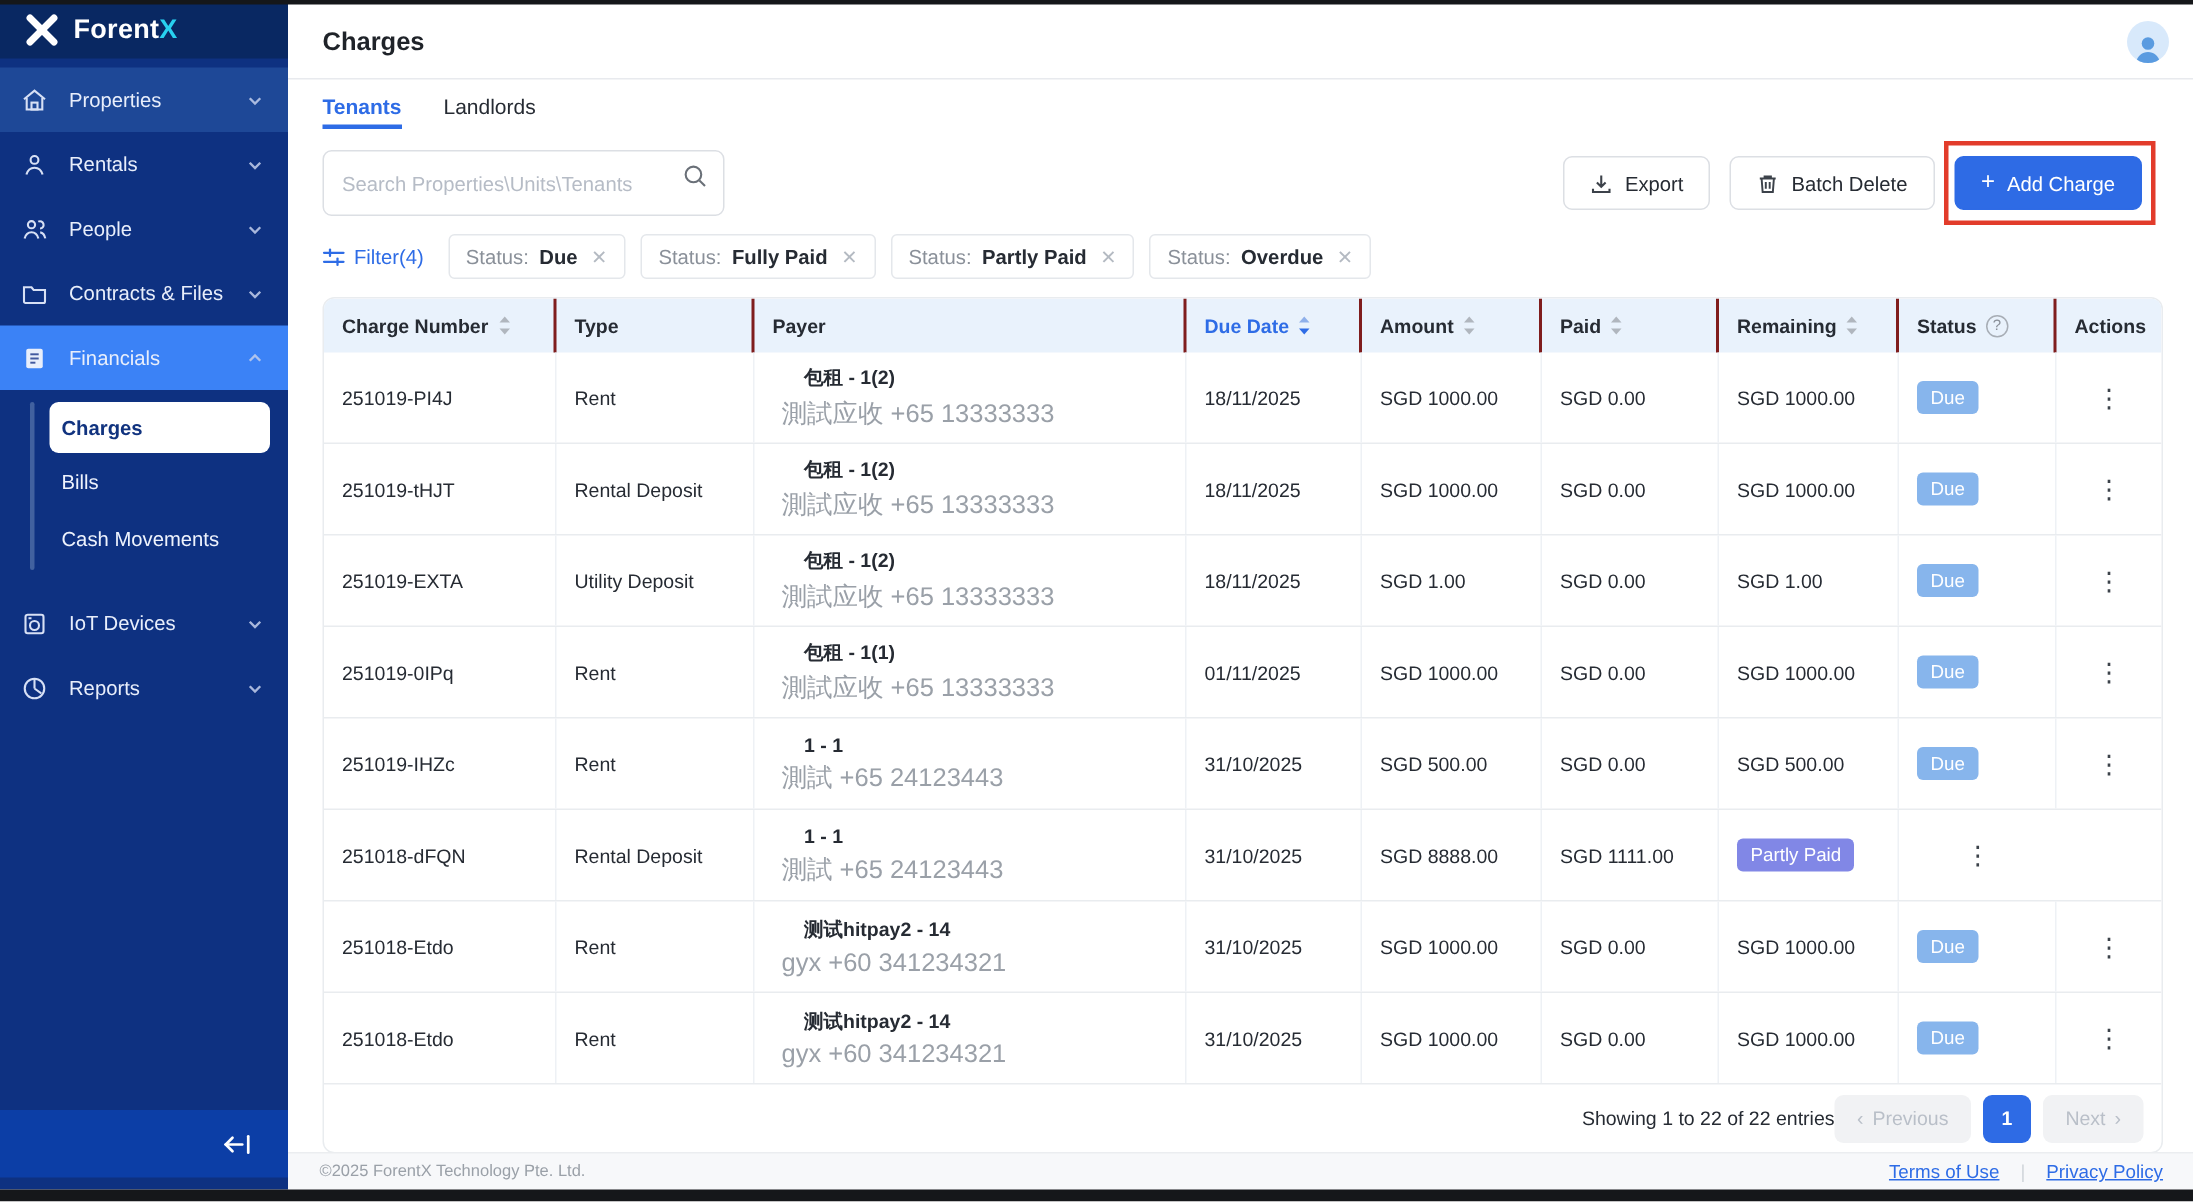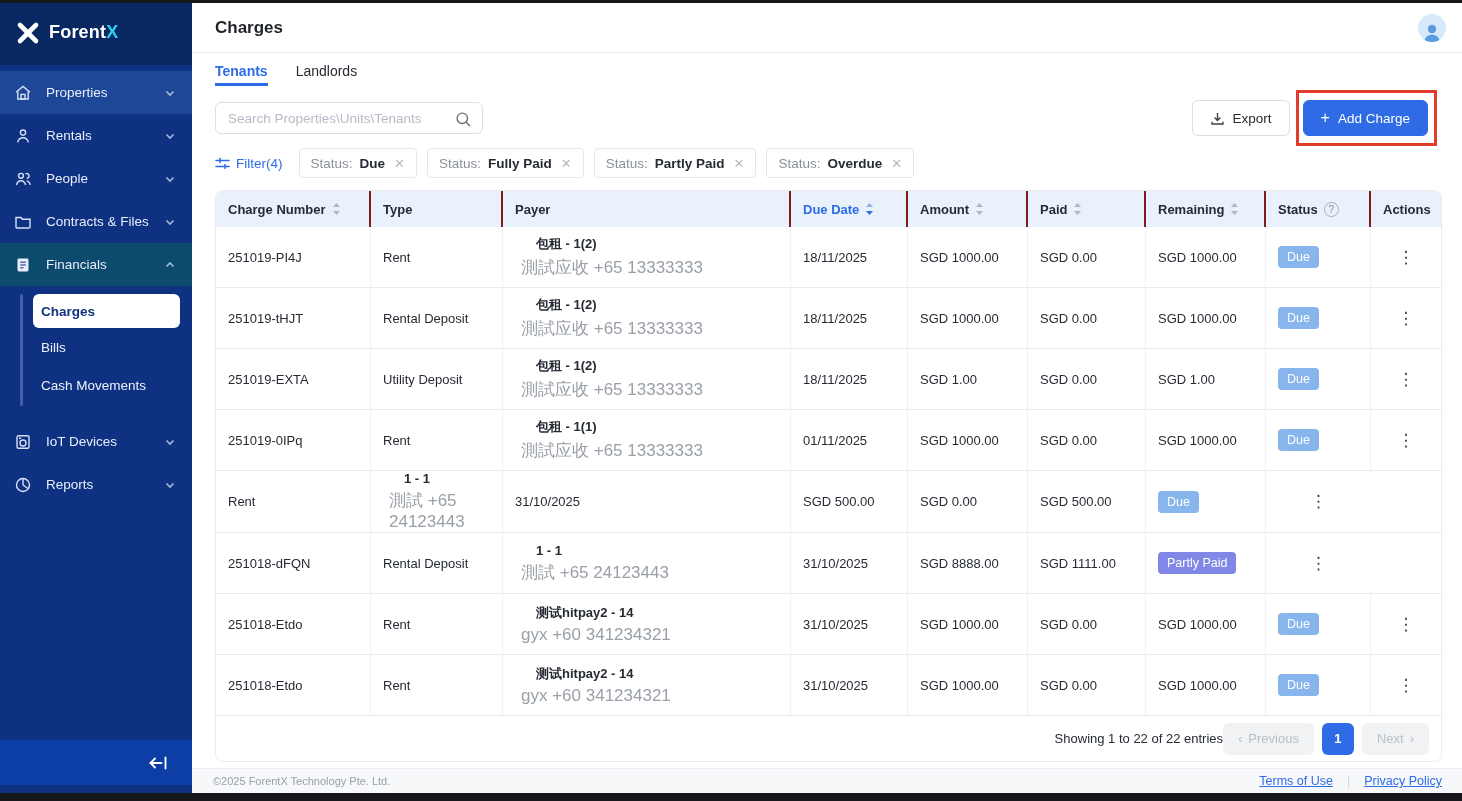--- a/index.html
+++ b/index.html
@@ -4,53 +4,53 @@
 <style>
   * { box-sizing: border-box; margin: 0; padding: 0; }
   html,body { width:1462px; height:801px; overflow:hidden; }
   body { font-family:"Liberation Sans", sans-serif; background:#fff; position:relative; color:#262b33; }
 
   .bar-top { position:absolute; top:0; left:0; width:1462px; height:3px; background:#15171a; z-index:9; }
   .bar-bottom { position:absolute; bottom:0; left:0; width:1462px; height:8px; background:#15171a; z-index:9; }
 
   
   .sidebar { position:absolute; left:0; top:0; width:192px; height:793px; background:#0e3181; color:#e8eefb; }
-  .logo-row { height:65px; background:#092862; display:flex; align-items:center; padding-left:16px; gap:9px; }
+  .logo-row { height:39px; background:#092862; display:flex; align-items:center; padding-left:16px; gap:9px; }
   .logo-mark { width:24px; height:24px; }
   .logo-text { font-size:18px; font-weight:bold; color:#ffffff; letter-spacing:.2px; }
   .logo-text .accent { color:#28d1f0; }
 
   .nav { margin-top:6px; }
   .nav-item { height:43px; display:flex; align-items:center; padding:0 16px 0 14px; gap:14px; font-size:13.5px; cursor:pointer; }
   .nav-item .icn { width:18px; height:18px; flex:0 0 18px; display:flex; align-items:center; justify-content:center; }
   .nav-item .lbl { flex:1; }
   .nav-item .chev { width:12px; height:12px; opacity:.85; }
   .nav-item.hl { background:#1e4897; }
-  .nav-item.open { background:#0c4a6e; }
+  .nav-item.open { background:#3b82f6; }
 
   .submenu { position:relative; padding:8px 0 12px 0; }
   .submenu::before { content:""; position:absolute; left:20px; top:8px; bottom:14px; width:3px; background:#41619f; border-radius:2px; }
   .sub-item { height:34px; margin:0 12px 4px 33px; display:flex; align-items:center; padding-left:8px; font-size:13.5px; color:#eef3fd; border-radius:6px; cursor:pointer; }
   .sub-item.selected { background:#ffffff; color:#11337f; font-weight:bold; }
   .sub-item.plain { height:30px; margin-bottom:8px; }
 
   .sidebar-bottom { position:absolute; left:0; right:0; bottom:8px; height:45px; background:#0c3ea6; display:flex; align-items:center; justify-content:flex-end; padding-right:22px; }
 
   
   .main { position:absolute; left:192px; top:3px; width:1270px; height:790px; background:#fff; }
   .page-header { height:50px; display:flex; align-items:center; justify-content:space-between; padding:0 16px 0 23px; border-bottom:1px solid #e8eaee; }
   .page-title { font-size:17px; font-weight:bold; color:#1f2329; }
   .avatar { width:28px; height:28px; border-radius:50%; background:#d8e9fb; display:flex; align-items:flex-end; justify-content:center; overflow:hidden; cursor:pointer; }
 
   .tabs-row { margin-top:10px; padding:0 23px; display:flex; gap:28px; border-bottom:0; }
   .tab { font-size:14px; padding-bottom:4px; cursor:pointer; color:#262b33; }
   .tab.active { color:#2e6ce6; font-weight:bold; border-bottom:3px solid #2e6ce6; }
 
   .toolbar { margin-top:14px; padding:0 20px 0 23px; display:flex; align-items:center; }
-  .search-box { position:relative; width:268px; height:32px; }
+  .search-box { position:relative; width:268px; height:44px; }
   .search-box input { width:100%; height:100%; border:1px solid #dcdfe4; border-radius:6px; padding:0 36px 0 12px; font-size:13.5px; color:#262b33; font-family:"Liberation Sans",sans-serif; outline:none; }
   .search-box input::placeholder { color:#b6bcc6; }
   .search-icon { position:absolute; right:11px; top:9px; }
   .toolbar-right { margin-left:auto; display:flex; align-items:center; gap:13px; }
   .btn { height:36px; display:inline-flex; align-items:center; gap:8px; padding:0 17px; border:1px solid #dcdfe4; border-radius:6px; background:#fff; font-size:13.5px; color:#262b33; cursor:pointer; font-family:"Liberation Sans",sans-serif; }
   .btn-primary { background:#2e6be5; border-color:#2e6be5; color:#fff; }
   .add-wrap { position:relative; margin-right:14px; }
   .annotation-box { position:absolute; left:-7px; top:-10px; right:-9px; bottom:-10px; border:3px solid #e23c2b; pointer-events:none; }
   .plus-glyph { font-size:16px; line-height:1; }
 
@@ -278,20 +278,31 @@
     <div class="toolbar-right">
       <button class="btn">
         <span>
             <svg width="15" height="15" viewBox="0 0 15 15" fill="none" stroke="#3c424a" stroke-width="1.4">
               <path d="M7.5 2v7.2M4.6 6.6l2.9 2.9 2.9-2.9"></path>
               <path d="M2 10.8v2.2h11v-2.2"></path>
             </svg>
           </span>
         <span>Export</span>
       </button>
+      <button class="btn">
+        <span>
+            <svg width="15" height="15" viewBox="0 0 15 15" fill="none" stroke="#3c424a" stroke-width="1.3">
+              <path d="M2.2 4h10.6M5.4 4V2.6h4.2V4"></path>
+              <path d="M3.4 4l.7 9h6.8l.7-9"></path>
+              <line x1="6.2" y1="6.3" x2="6.2" y2="10.8"></line>
+              <line x1="8.8" y1="6.3" x2="8.8" y2="10.8"></line>
+            </svg>
+          </span>
+        <span>Batch Delete</span>
+      </button>
       <span class="add-wrap">
         <span class="annotation-box"></span>
         <button class="btn btn-primary">
           <span class="plus-glyph">+</span>
           <span>Add Charge</span>
         </button>
       </span>
     </div>
   </div>
 
@@ -516,20 +527,23 @@
     <div class="td">
             <span class="badge badge-due">Due</span>
           </div>
     <div class="td actions">
             <span class="kebab">⋮</span>
           </div>
   </div>
 
   <div class="tr">
     <div class="td">
+            <span>251019-IHZc</span>
+          </div>
+    <div class="td">
             <span>Rent</span>
           </div>
     <div class="td payer">
       <span class="payer-name">1 - 1</span>
       <span class="payer-contact">測試 +65 24123443</span>
     </div>
     <div class="td">
             <span>31/10/2025</span>
           </div>
     <div class="td">

